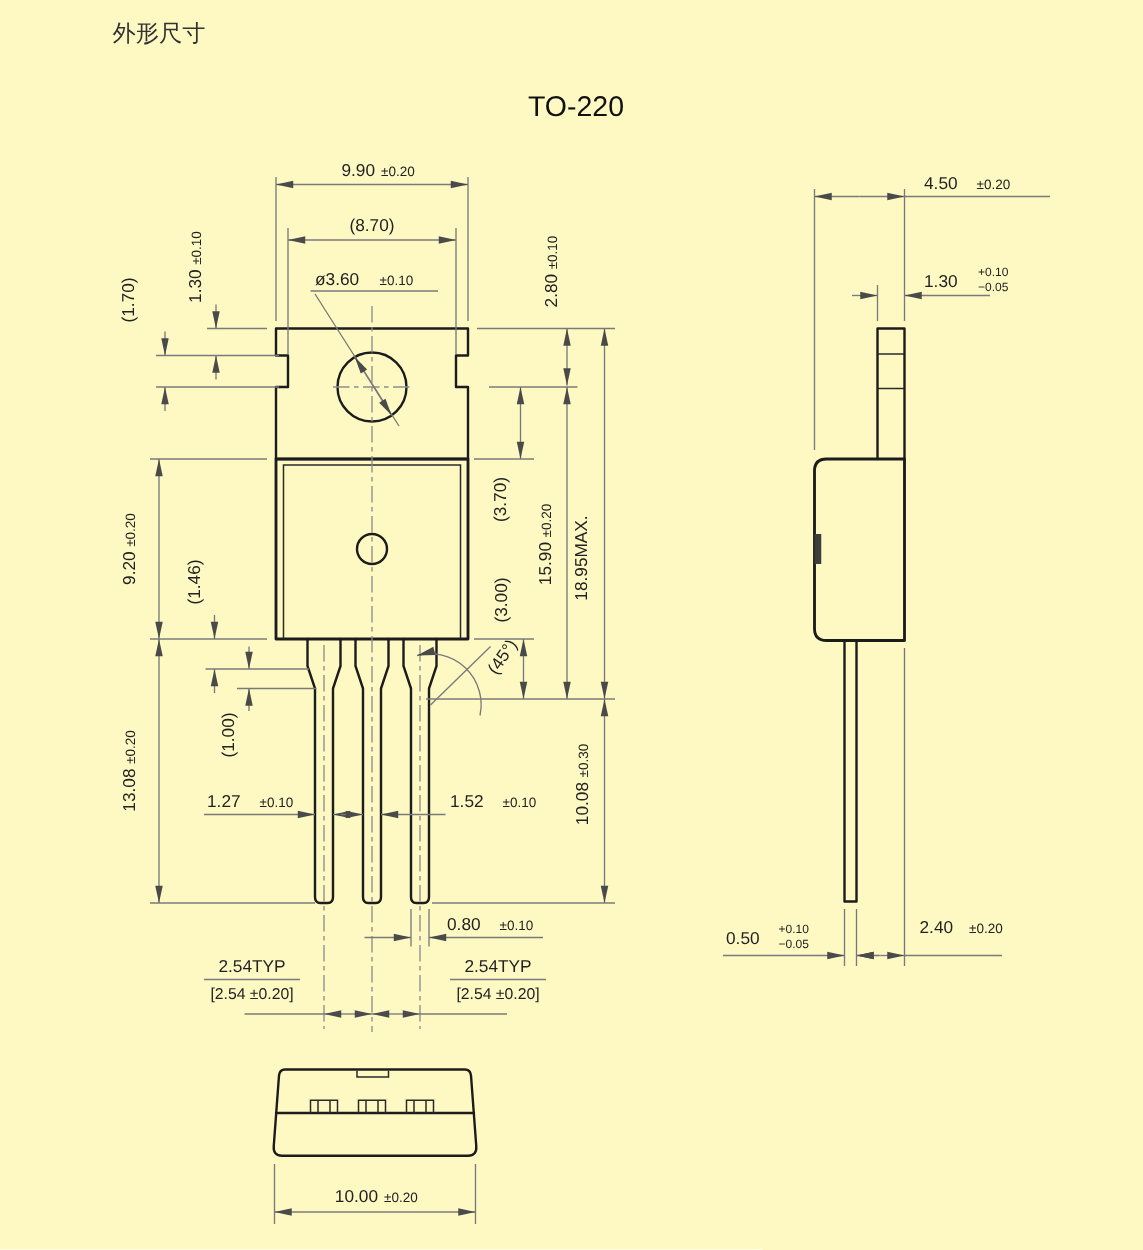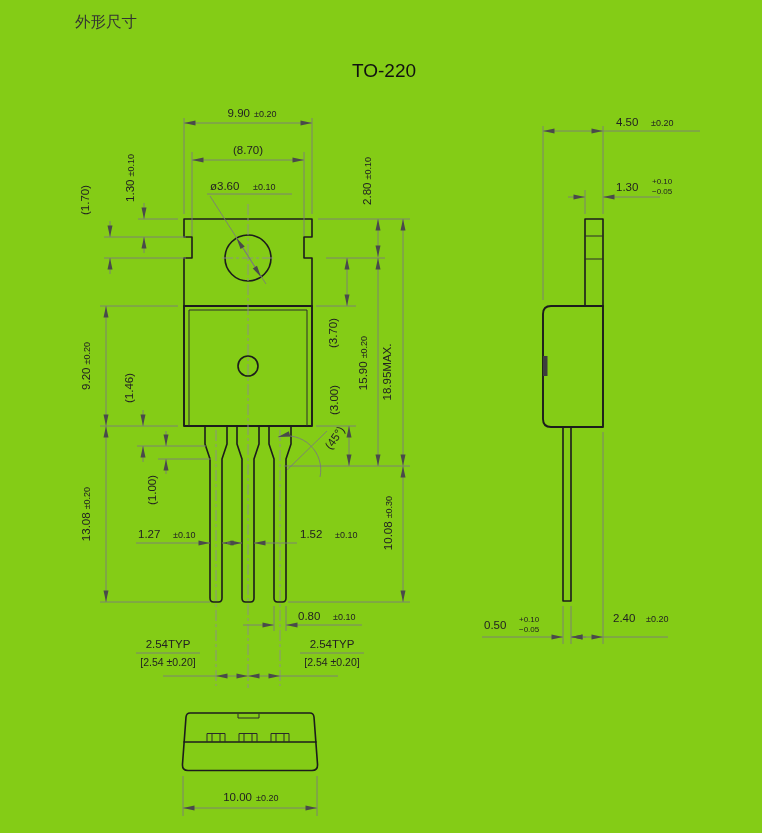--- a/index.html
+++ b/index.html
@@ -1,16 +1,16 @@
 <!DOCTYPE html>
 <html><head>
 <meta charset="utf-8">
 <style>
   html,body{margin:0;padding:0;background:#ffffff;}
-  .page{position:relative;width:762px;height:833px;background:#84cc16;overflow:hidden;
+  .page{position:relative;width:762px;height:833px;background:#fef9c3;overflow:hidden;
         font-family:"Liberation Sans",sans-serif;}
   svg{display:block;}
   .obj{stroke:#1c1c1c;stroke-width:1.6;fill:none;stroke-linejoin:round;stroke-linecap:round;}
   .objh{stroke:#1c1c1c;stroke-width:1.9;fill:none;stroke-linejoin:round;}
   .obj2{stroke:#2a2a2a;stroke-width:1.0;fill:none;}
   .dim{stroke:#7a7a7a;stroke-width:0.9;fill:none;}
   .cl{stroke:#8d8d8d;stroke-width:0.9;fill:none;stroke-dasharray:11 3 3 3;}
   text{fill:#222222;font-family:"Liberation Sans",sans-serif;}
   .v{font-size:11.5px;}
   .tol{font-size:9px;}

